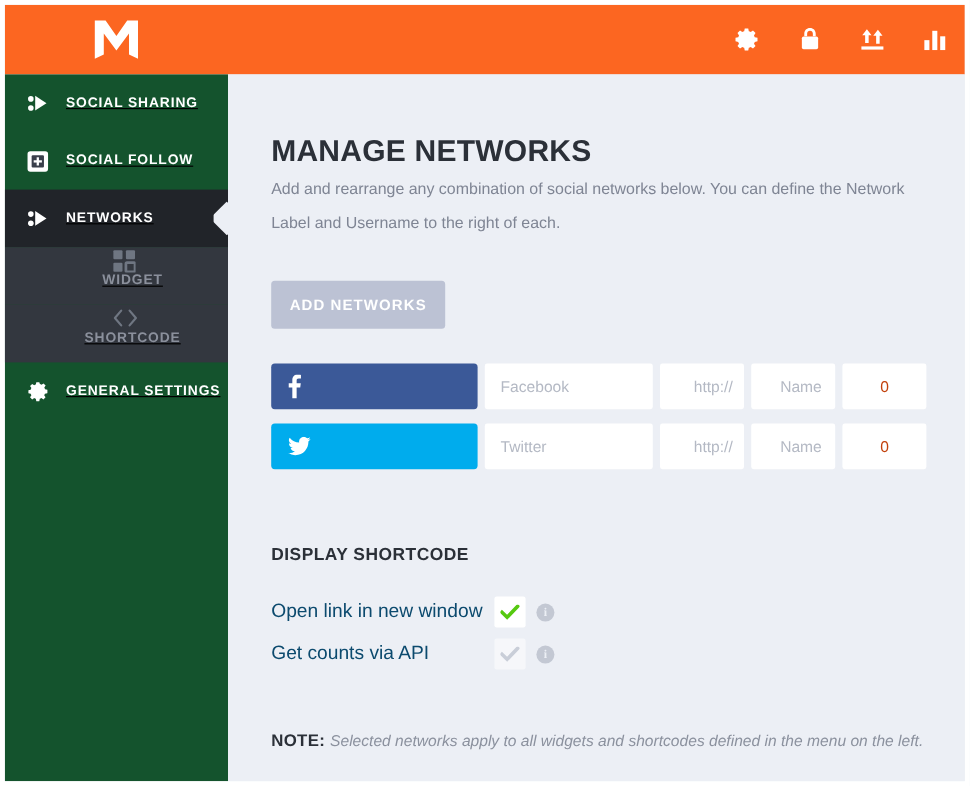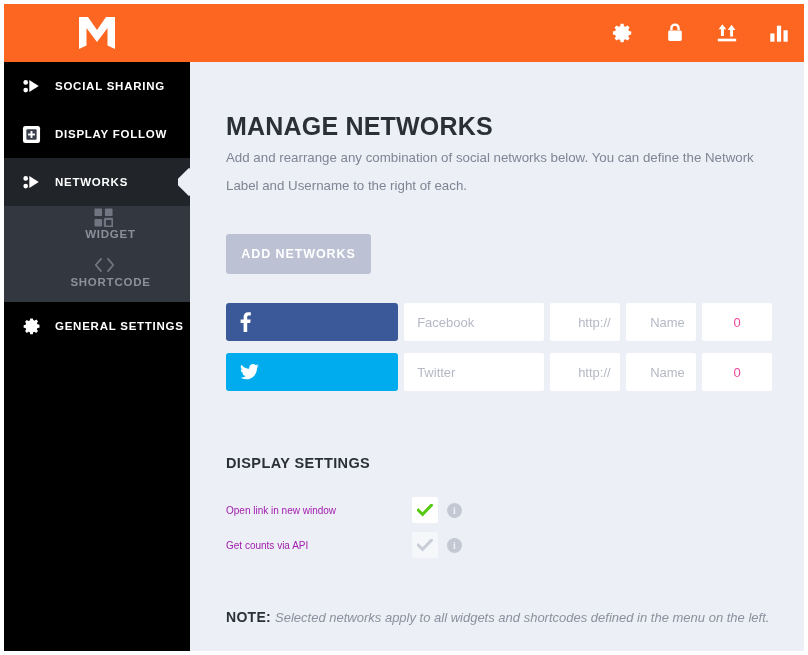--- a/index.html
+++ b/index.html
@@ -63,21 +63,22 @@
     cursor: pointer;
   }
 
   
   .sidebar {
     position: absolute;
     left: 0;
     top: 58px;
     width: 186px;
     height: 589px;
-    background: #000000;
+    background: #14532d;
+    text-decoration: underline;
   }
   .nav-item {
     position: relative;
     height: 48px;
     display: flex;
     align-items: center;
     padding-left: 18px;
     box-sizing: border-box;
     cursor: pointer;
   }
@@ -195,21 +196,21 @@
     display: flex;
     align-items: center;
   }
   .cell {
     background: #ffffff;
     border-radius: 2px;
     display: flex;
     align-items: center;
     box-sizing: border-box;
     font-size: 13px;
-    color: #ec4899;
+    color: #c2410c;
     font-family: "Liberation Sans", sans-serif;
     border: none;
     outline: none;
   }
   .cell-label { width: 140px; padding-left: 13px; }
   .cell-url   { width: 70px;  padding-left: 28px; }
   .cell-name  { width: 70px;  padding-left: 24px; }
   .cell-count { width: 72px;  justify-content: center; padding: 0; }
   input.cell::placeholder { color: #b4b9c4; opacity: 1; }
 
@@ -227,22 +228,22 @@
     position: absolute;
     left: 36px;
     display: flex;
     align-items: center;
     height: 26px;
   }
   .ds-row.r1 { top: 435px; }
   .ds-row.r2 { top: 470px; }
   .ds-label {
     width: 186px;
-    font-size: 10px;
-    color: #a21caf;
+    font-size: 16px;
+    color: #0c4a6e;
   }
   .chk {
     width: 26px;
     height: 26px;
     background: #ffffff;
     border-radius: 2px;
     display: flex;
     align-items: center;
     justify-content: center;
     cursor: pointer;
@@ -346,21 +347,21 @@
 
     <div class="nav-item">
       <span class="nav-ico">
         <svg width="19" height="19" viewBox="0 0 20 20">
           <rect x="1" y="1" width="18" height="18" rx="2.5" fill="#ffffff"></rect>
           <rect x="4.6" y="4.6" width="10.8" height="10.8" rx="1" fill="#3a3f4b"></rect>
           <rect x="9" y="6.4" width="2" height="7.2" fill="#ffffff"></rect>
           <rect x="6.4" y="9" width="7.2" height="2" fill="#ffffff"></rect>
         </svg>
       </span>
-      <span class="nav-label">DISPLAY FOLLOW</span>
+      <span class="nav-label">SOCIAL FOLLOW</span>
     </div>
 
     <div class="nav-item active">
       <span class="nav-ico">
         <svg width="20" height="18" viewBox="0 0 22 20" fill="#ffffff">
           <circle cx="4" cy="6" r="2.6"></circle>
           <circle cx="4" cy="14.5" r="2.6"></circle>
           <path d="M8 3.2 L18.5 10 L8 16.8 Z"></path>
         </svg>
       </span>
@@ -434,21 +435,21 @@
           </span>
         </div>
         <input class="cell cell-label" value="" placeholder="Twitter" style="">
         <input class="cell cell-url" value="" placeholder="http://" style="">
         <input class="cell cell-name" value="" placeholder="Name" style="">
         <div class="cell cell-count">0</div>
       </div>
 
     </div>
 
-    <div class="ds-title">DISPLAY SETTINGS</div>
+    <div class="ds-title">DISPLAY SHORTCODE</div>
 
     <div class="ds-row r1">
       <span class="ds-label">Open link in new window</span>
       <span class="chk">
         <svg width="16" height="13" viewBox="0 0 16 13">
           <path d="M1.3 6.2 L5.6 10.4 L14.4 1.2" fill="none" stroke="#56c910" stroke-width="3" stroke-linecap="square"></path>
         </svg>
       </span>
       <span class="info-ico">i</span>
     </div>

